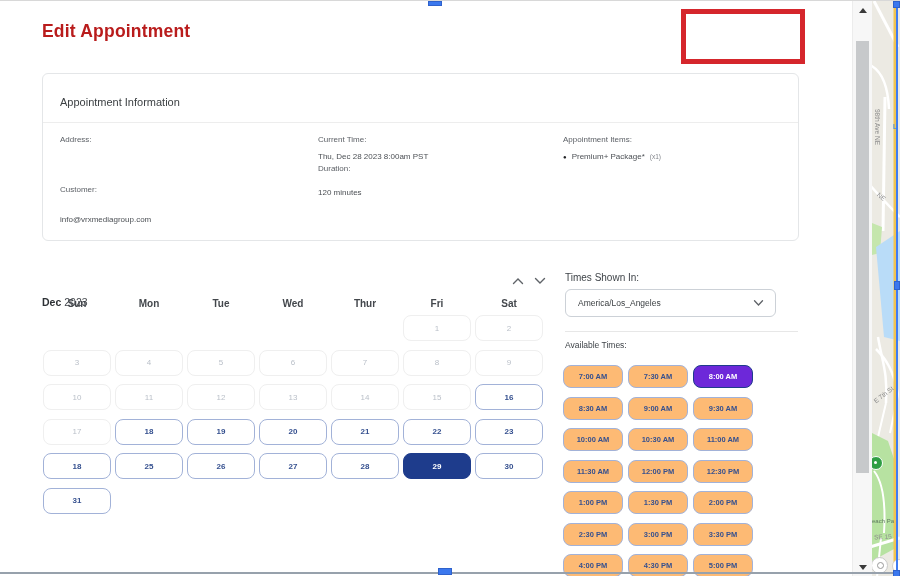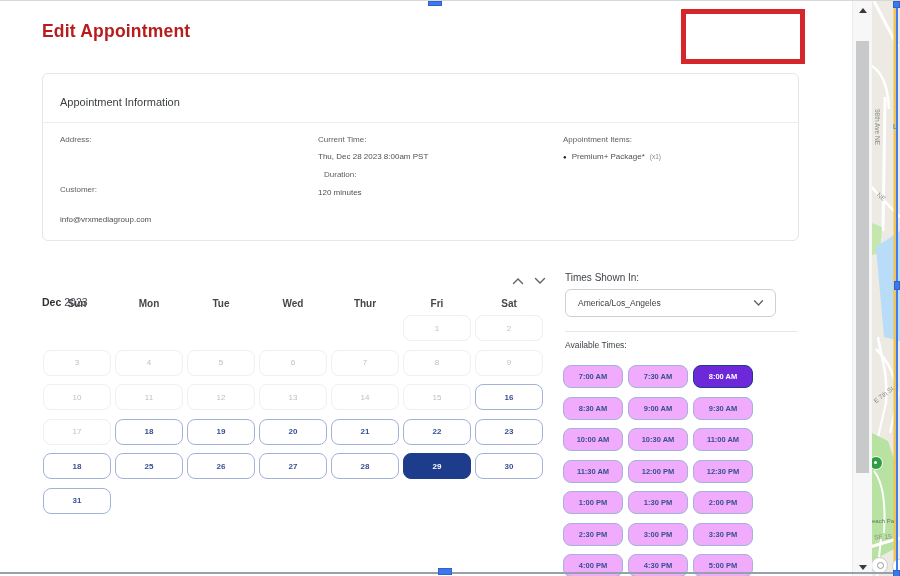--- a/index.html
+++ b/index.html
@@ -54,21 +54,21 @@
   .tz-select {
     left:565px; top:288px; width:211px; height:28px; border:1px solid #ccd1d7; border-radius:6px;
     background:#fff; display:flex; align-items:center; cursor:pointer;
   }
   .tz-value { margin-left:12px; font-size:8.5px; color:#3c4043; }
   .tz-chev { position:absolute; right:11px; top:9px; }
   .panel-divider { left:565px; top:330px; width:233px; height:1px; background:#e7e7e7; }
   .avail-label { left:565px; top:339px; font-size:8.5px; color:#3f4449; }
   .times-grid { left:563px; top:364px; display:grid; grid-template-columns:repeat(3,60px); column-gap:5px; row-gap:8.5px; }
   .time-slot {
-    height:23px; border:1px solid #a2b2d8; border-radius:8px; background:#f0abfc; cursor:pointer;
+    height:23px; border:1px solid #a2b2d8; border-radius:8px; background:#fdba74; cursor:pointer;
     display:flex; align-items:center; justify-content:center; font-size:7.5px; font-weight:700; color:#35508f;
     font-family:"Liberation Sans", sans-serif;
   }
   .time-slot.selected { background:#6d28d9; border-color:#1e3c8c; color:#fff; }
 
   
   .scrollbar { left:852px; top:0; width:20px; height:576px; background:#f7f7f7; border-left:1px solid #ececec; z-index:3; }
   .scroll-up, .scroll-down { position:absolute; left:6px; width:0; height:0; border-left:4px solid transparent; border-right:4px solid transparent; cursor:pointer; }
   .scroll-up { top:7px; border-bottom:5px solid #3a3a3a; }
   .scroll-down { top:564px; border-top:5px solid #3a3a3a; }
@@ -108,21 +108,21 @@
   <div class="abs info-card"></div>
   <div class="abs card-title">Appointment Information</div>
   <div class="abs card-divider"></div>
 
   <div class="abs lbl" style="left:60px; top:134px;">Address:</div>
   <div class="abs lbl" style="left:60px; top:184px;">Customer:</div>
   <div class="abs val" style="left:60px; top:214px;">info@vrxmediagroup.com</div>
 
   <div class="abs lbl" style="left:318px; top:134px;">Current Time:</div>
   <div class="abs val" style="left:318px; top:151px;">Thu, Dec 28 2023 8:00am PST</div>
-  <div class="abs lbl" style="left:318px; top:169px;margin-left:6px;">Duration:</div>
+  <div class="abs lbl" style="left:318px; top:163px;">Duration:</div>
   <div class="abs val" style="left:318px; top:187px;">120 minutes</div>
 
   <div class="abs lbl" style="left:563px; top:134px;">Appointment Items:</div>
   <div class="abs item-row">
     <span class="item-bullet">●</span>
     <span class="item-name">Premium+ Package*</span>
     <span class="item-qty">(x1)</span>
   </div>
 
   <div class="abs cal-header">

